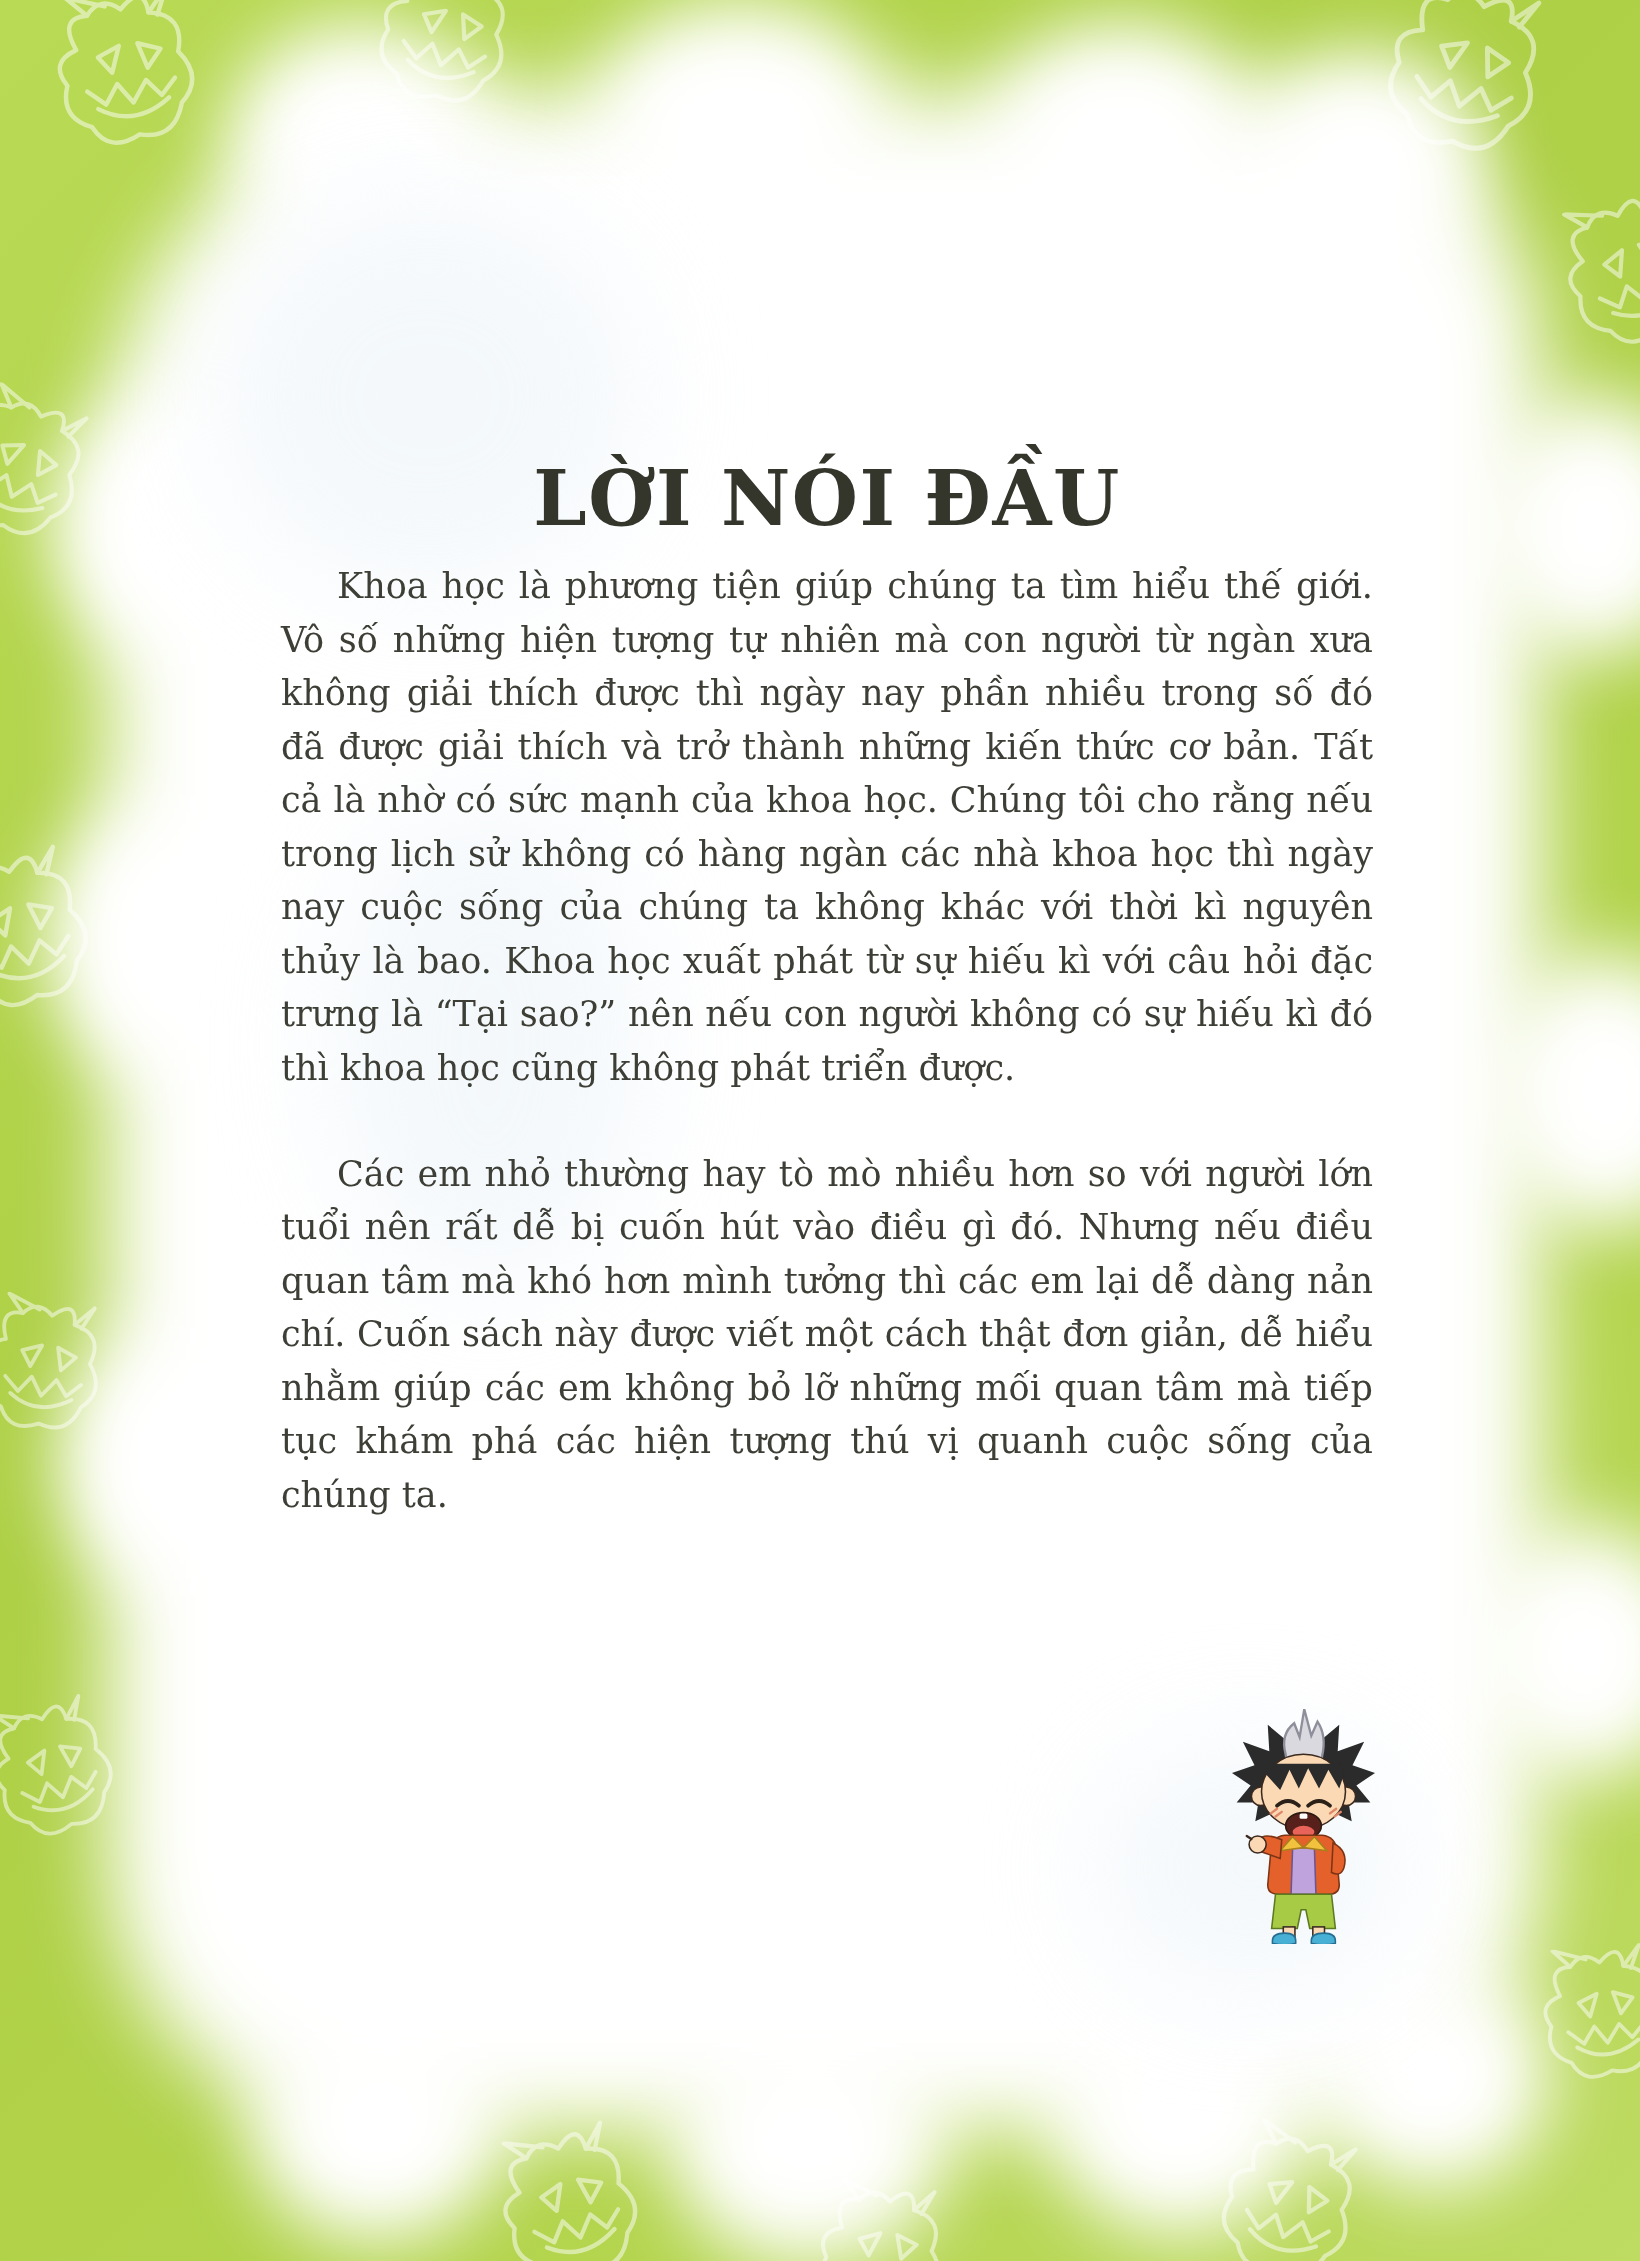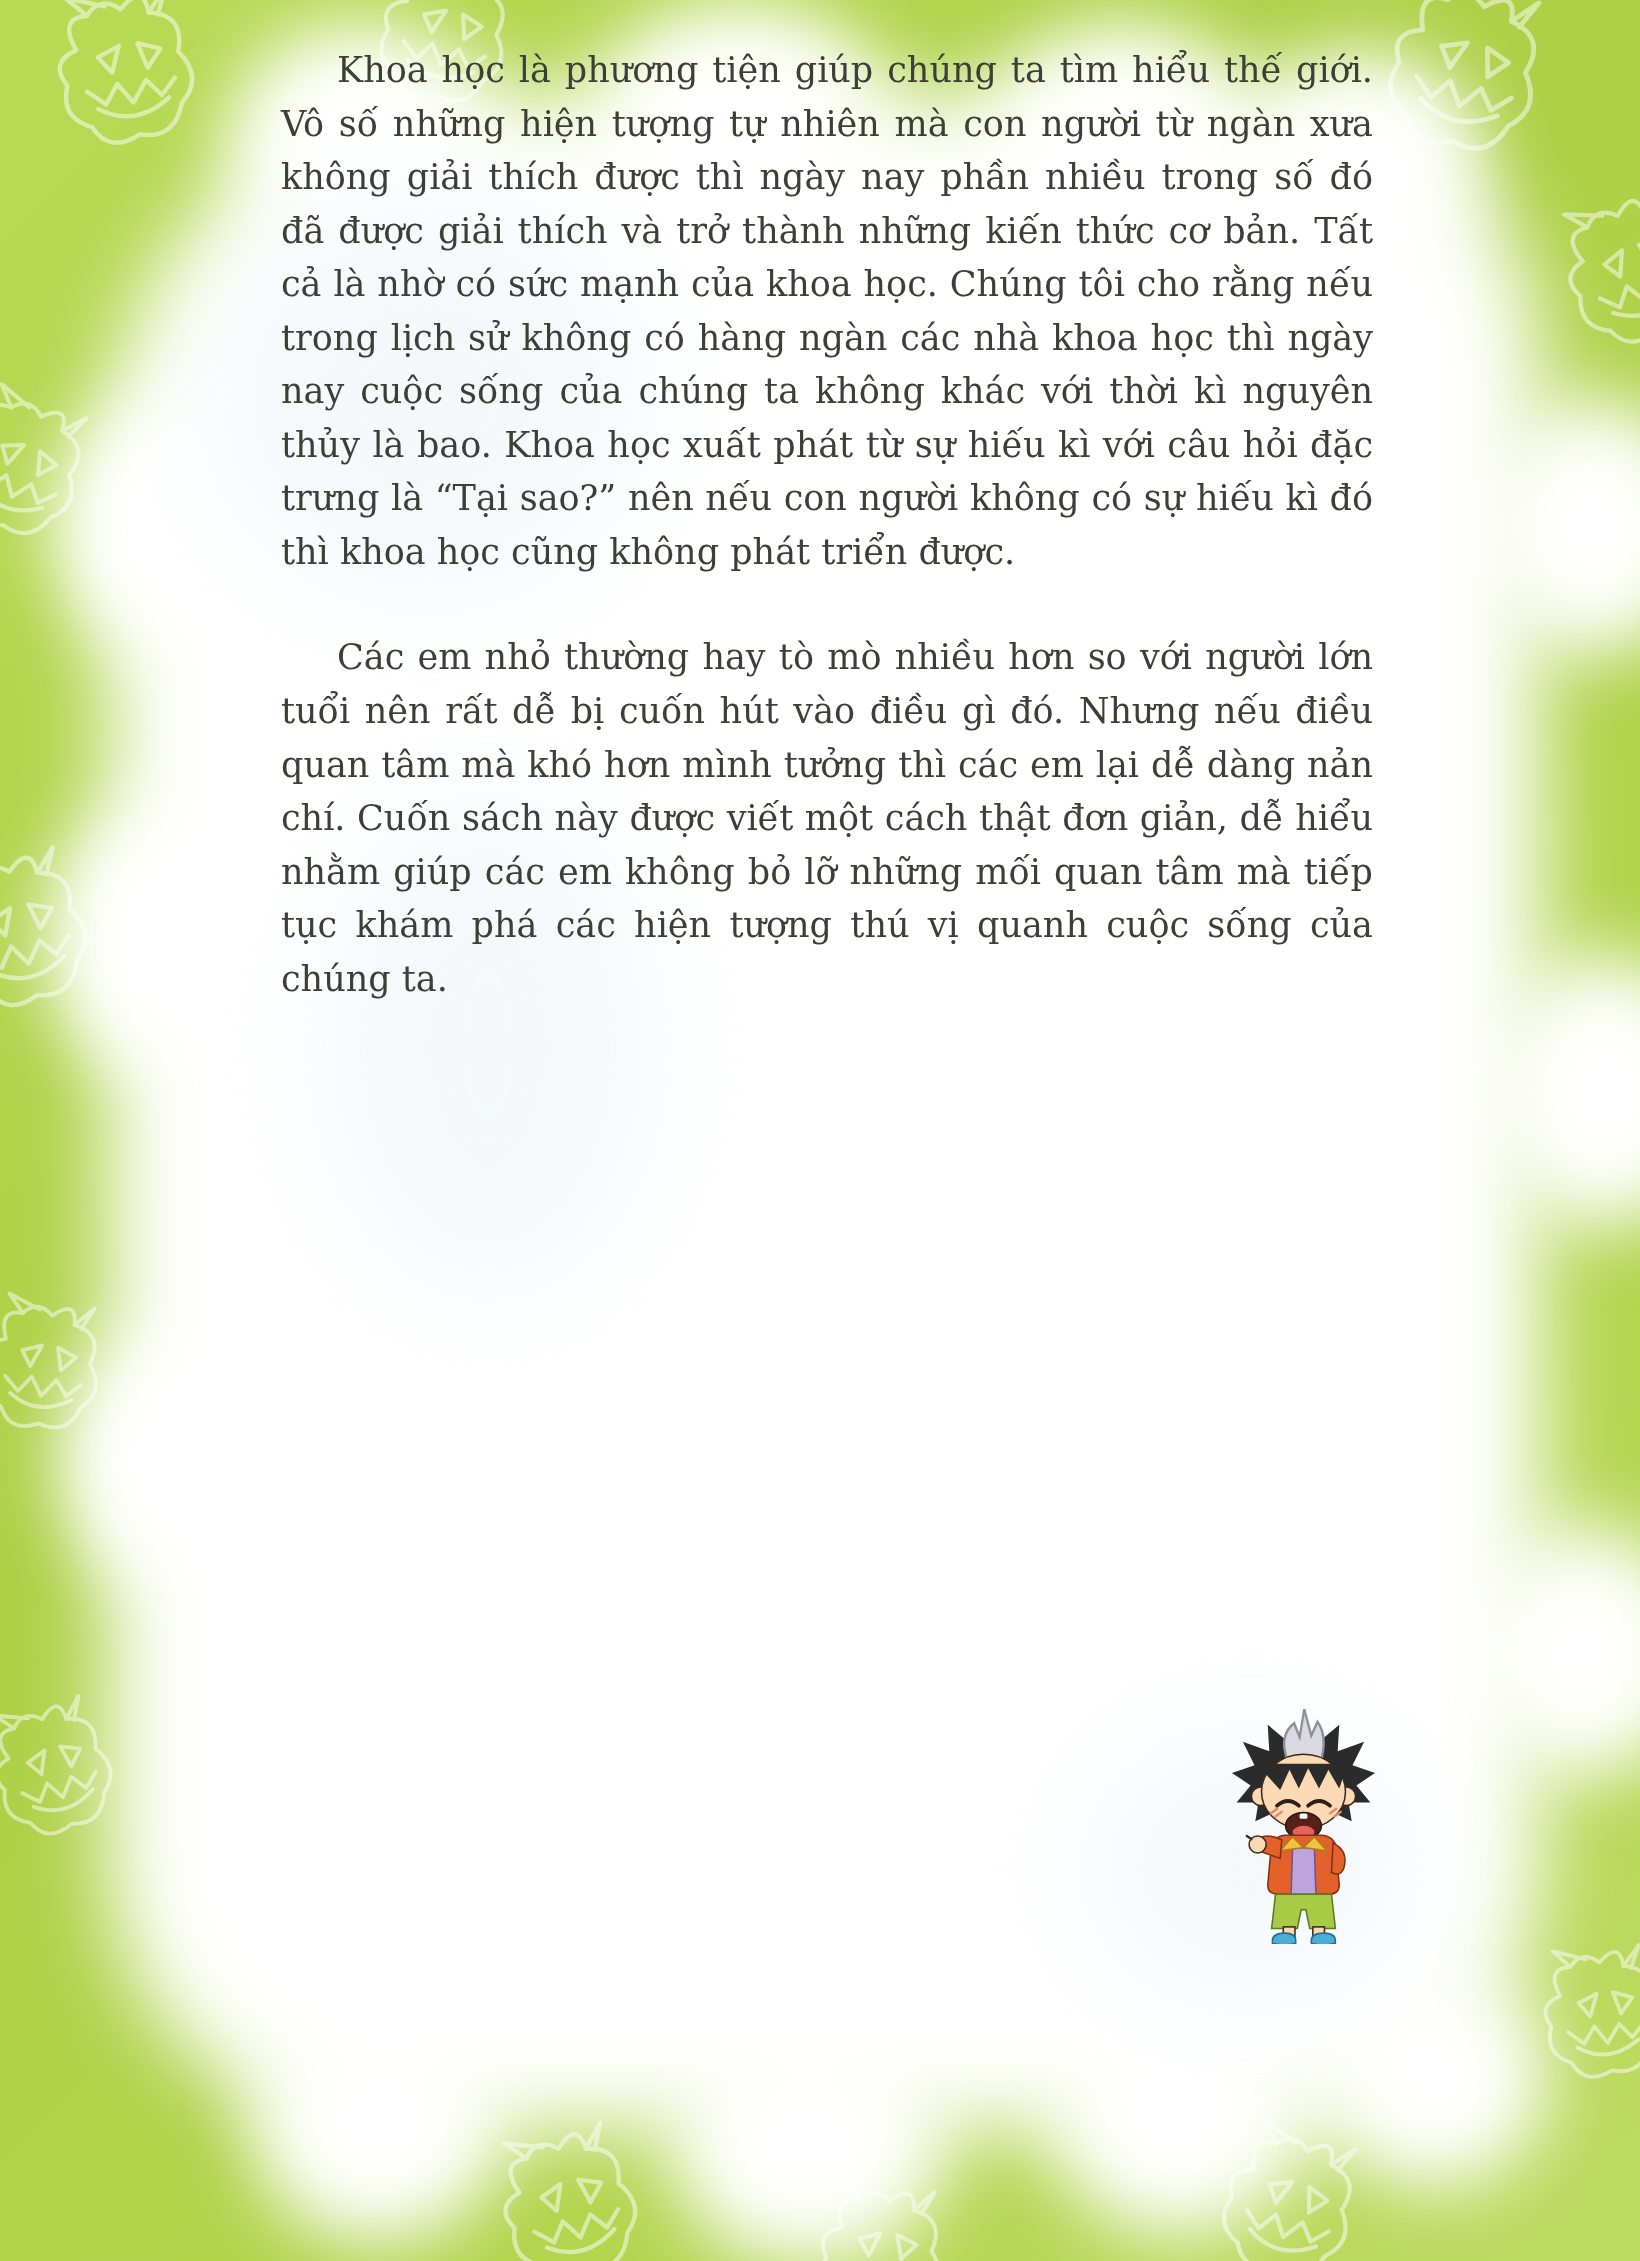--- a/index.html
+++ b/index.html
@@ -38,21 +38,21 @@
     letter-spacing:1.5px;
   }
   .para{
     margin:0;
     font-size:35px;
     line-height:1.53;
     text-align:justify;
     text-indent:56px;
     color:#3d3f36;
   }
-  .para-1{margin-top:44px;}
+  .para-1{margin-top:20px;}
   .para-2{margin-top:52px;}
 
   .character{position:absolute;left:1225px;top:1703px;width:157px;height:241px;}
 </style>
 </head>
 <body>
 
 <div class="page">
 
   <svg width="0" height="0" style="position:absolute" aria-hidden="true">
@@ -120,20 +120,21 @@
   <div class="bump" style="left:252px;top:2014px;width:252px;height:229px;"></div>
   <div class="bump" style="left:671px;top:2029px;width:275px;height:236px;"></div>
   <div class="bump" style="left:1053px;top:2006px;width:252px;height:229px;"></div>
   <div class="bump" style="left:1320px;top:1968px;width:229px;height:221px;"></div>
 
   <div class="tint" style="left:214px;top:198px;width:427px;height:397px;"></div>
   <div class="tint" style="left:328px;top:801px;width:320px;height:488px;"></div>
   <div class="tint" style="left:1091px;top:1739px;width:320px;height:259px;"></div>
 
   <div class="content">
+    <h1 class="title">LỜI NÓI ĐẦU</h1>
     <p class="para para-1">Khoa học là phương tiện giúp chúng ta tìm hiểu thế giới. Vô số những hiện tượng tự nhiên mà con người từ ngàn xưa không giải thích được thì ngày nay phần nhiều trong số đó đã được giải thích và trở thành những kiến thức cơ bản. Tất cả là nhờ có sức mạnh của khoa học. Chúng tôi cho rằng nếu trong lịch sử không có hàng ngàn các nhà khoa học thì ngày nay cuộc sống của chúng ta không khác với thời kì nguyên thủy là bao. Khoa học xuất phát từ sự hiếu kì với câu hỏi đặc trưng là “Tại sao?” nên nếu con người không có sự hiếu kì đó thì khoa học cũng không phát triển được.</p>
     <p class="para para-2">Các em nhỏ thường hay tò mò nhiều hơn so với người lớn tuổi nên rất dễ bị cuốn hút vào điều gì đó. Nhưng nếu điều quan tâm mà khó hơn mình tưởng thì các em lại dễ dàng nản chí. Cuốn sách này được viết một cách thật đơn giản, dễ hiểu nhằm giúp các em không bỏ lỡ những mối quan tâm mà tiếp tục khám phá các hiện tượng thú vị quanh cuộc sống của chúng ta.</p>
   </div>
 
   <svg class="character" viewBox="0 0 200 310">
 
     <path fill="#2b2b2b" d="M100,30 L115,54 L146,28 L144,62 L178,50 L163,80 L192,90 L168,106 L186,128 L158,128 L162,152 L136,140 L64,140 L38,152 L42,128 L14,128 L32,106 L8,90 L37,80 L22,50 L56,62 L54,28 L85,54 Z"></path>
 
     <path fill="#d9d9df" stroke="#8f8f9b" stroke-width="3" d="M77,66 Q70,40 88,26 L95,44 L101,8 L110,42 L118,24 Q130,42 124,68 Q122,92 100,94 Q80,92 77,66 Z"></path>
 

